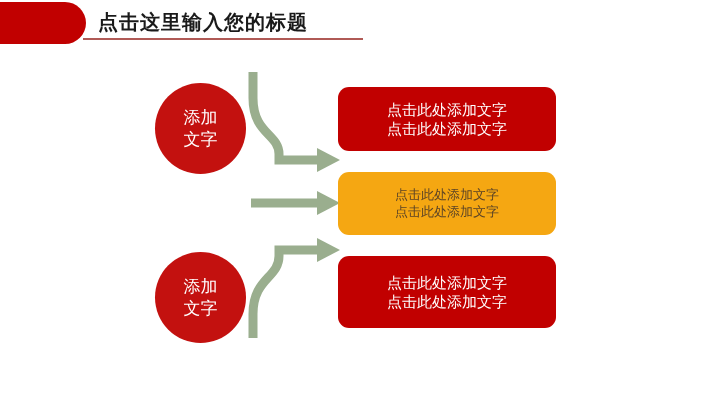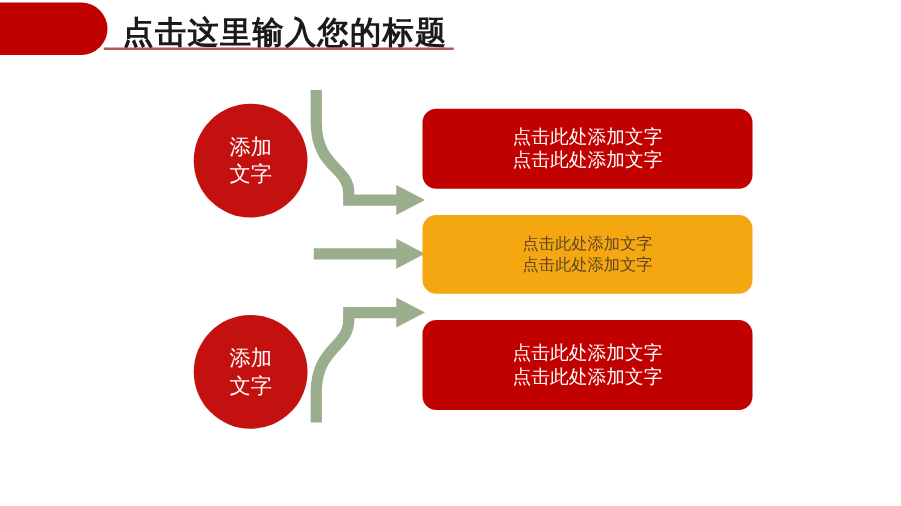--- a/index.html
+++ b/index.html
@@ -26,21 +26,21 @@
     width: 86px;
     height: 42px;
     background: #C10000;
     border-top-right-radius: 24px;
     border-bottom-right-radius: 24px;
   }
   .header-title {
     position: absolute;
     left: 98px;
     top: 9px;
-    font-size: 25px;
+    font-size: 20px;
     font-weight: bold;
     color: #1a1a1a;
     letter-spacing: 1px;
     white-space: nowrap;
   }
   .header-rule {
     position: absolute;
     left: 83px;
     top: 38px;
     width: 280px;
@@ -65,21 +65,21 @@
     text-align: right;
   }
   .circle span { display: block; }
   #circle-top    { left: 155px; top: 83px; }
   #circle-bottom { left: 155px; top: 252px; }
 
   
   .textbox {
     position: absolute;
     left: 338px;
-    width: 264px;
+    width: 218px;
     border-radius: 11px;
     display: flex;
     flex-direction: column;
     align-items: center;
     justify-content: center;
     text-align: center;
     line-height: 1.3;
   }
   .textbox span { display: block; white-space: nowrap; }
   .tb-red {

